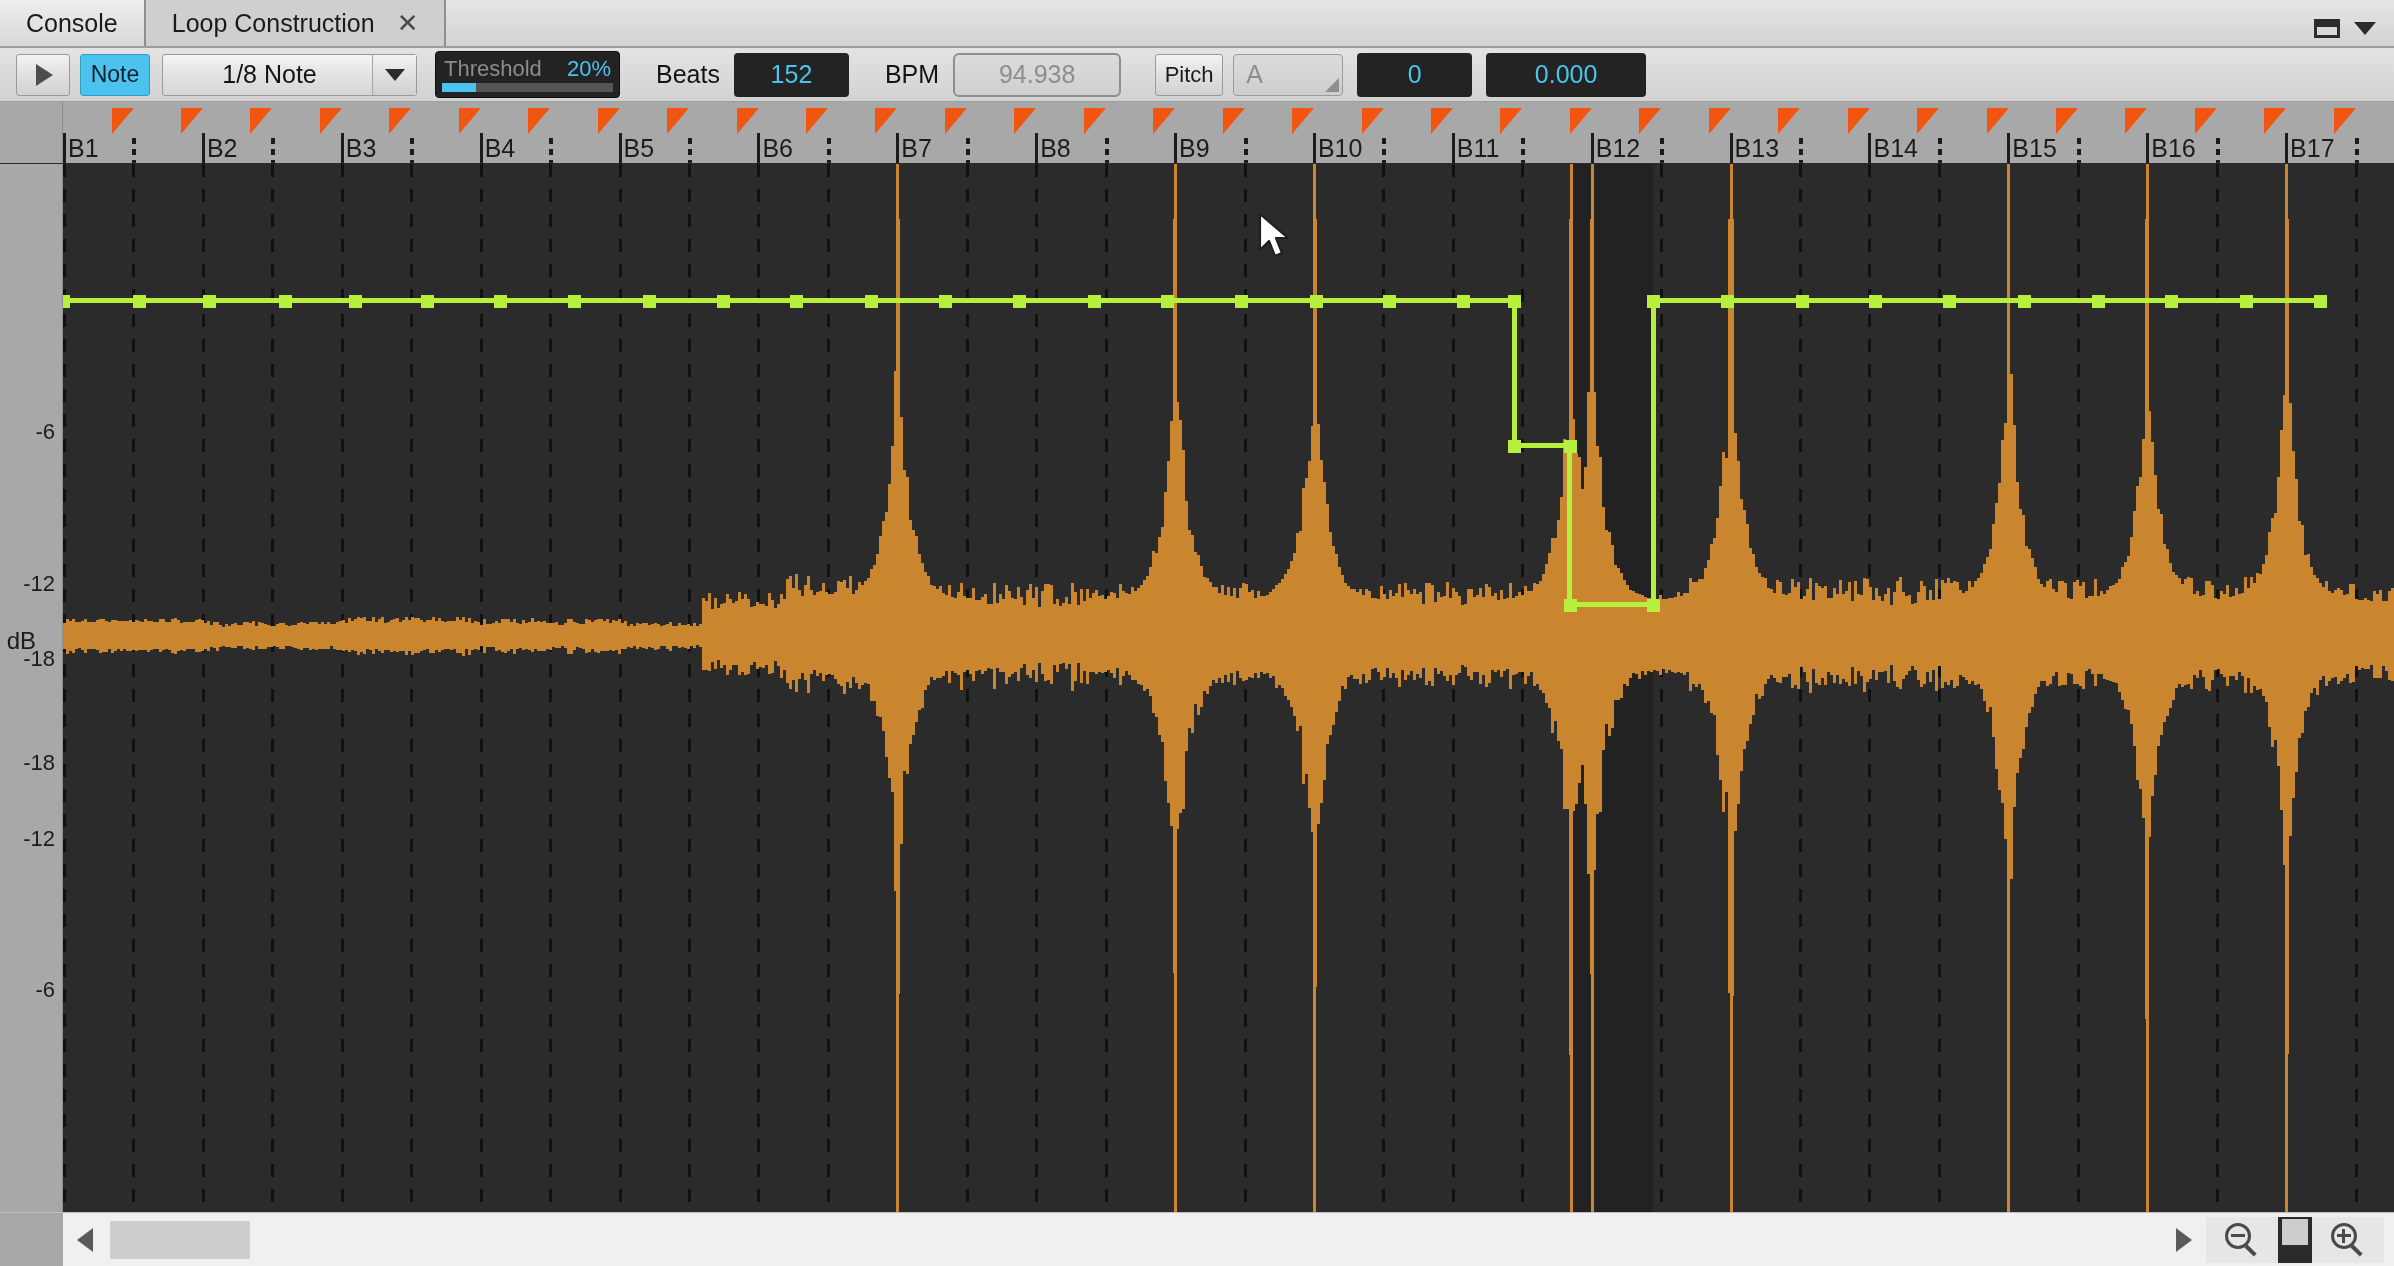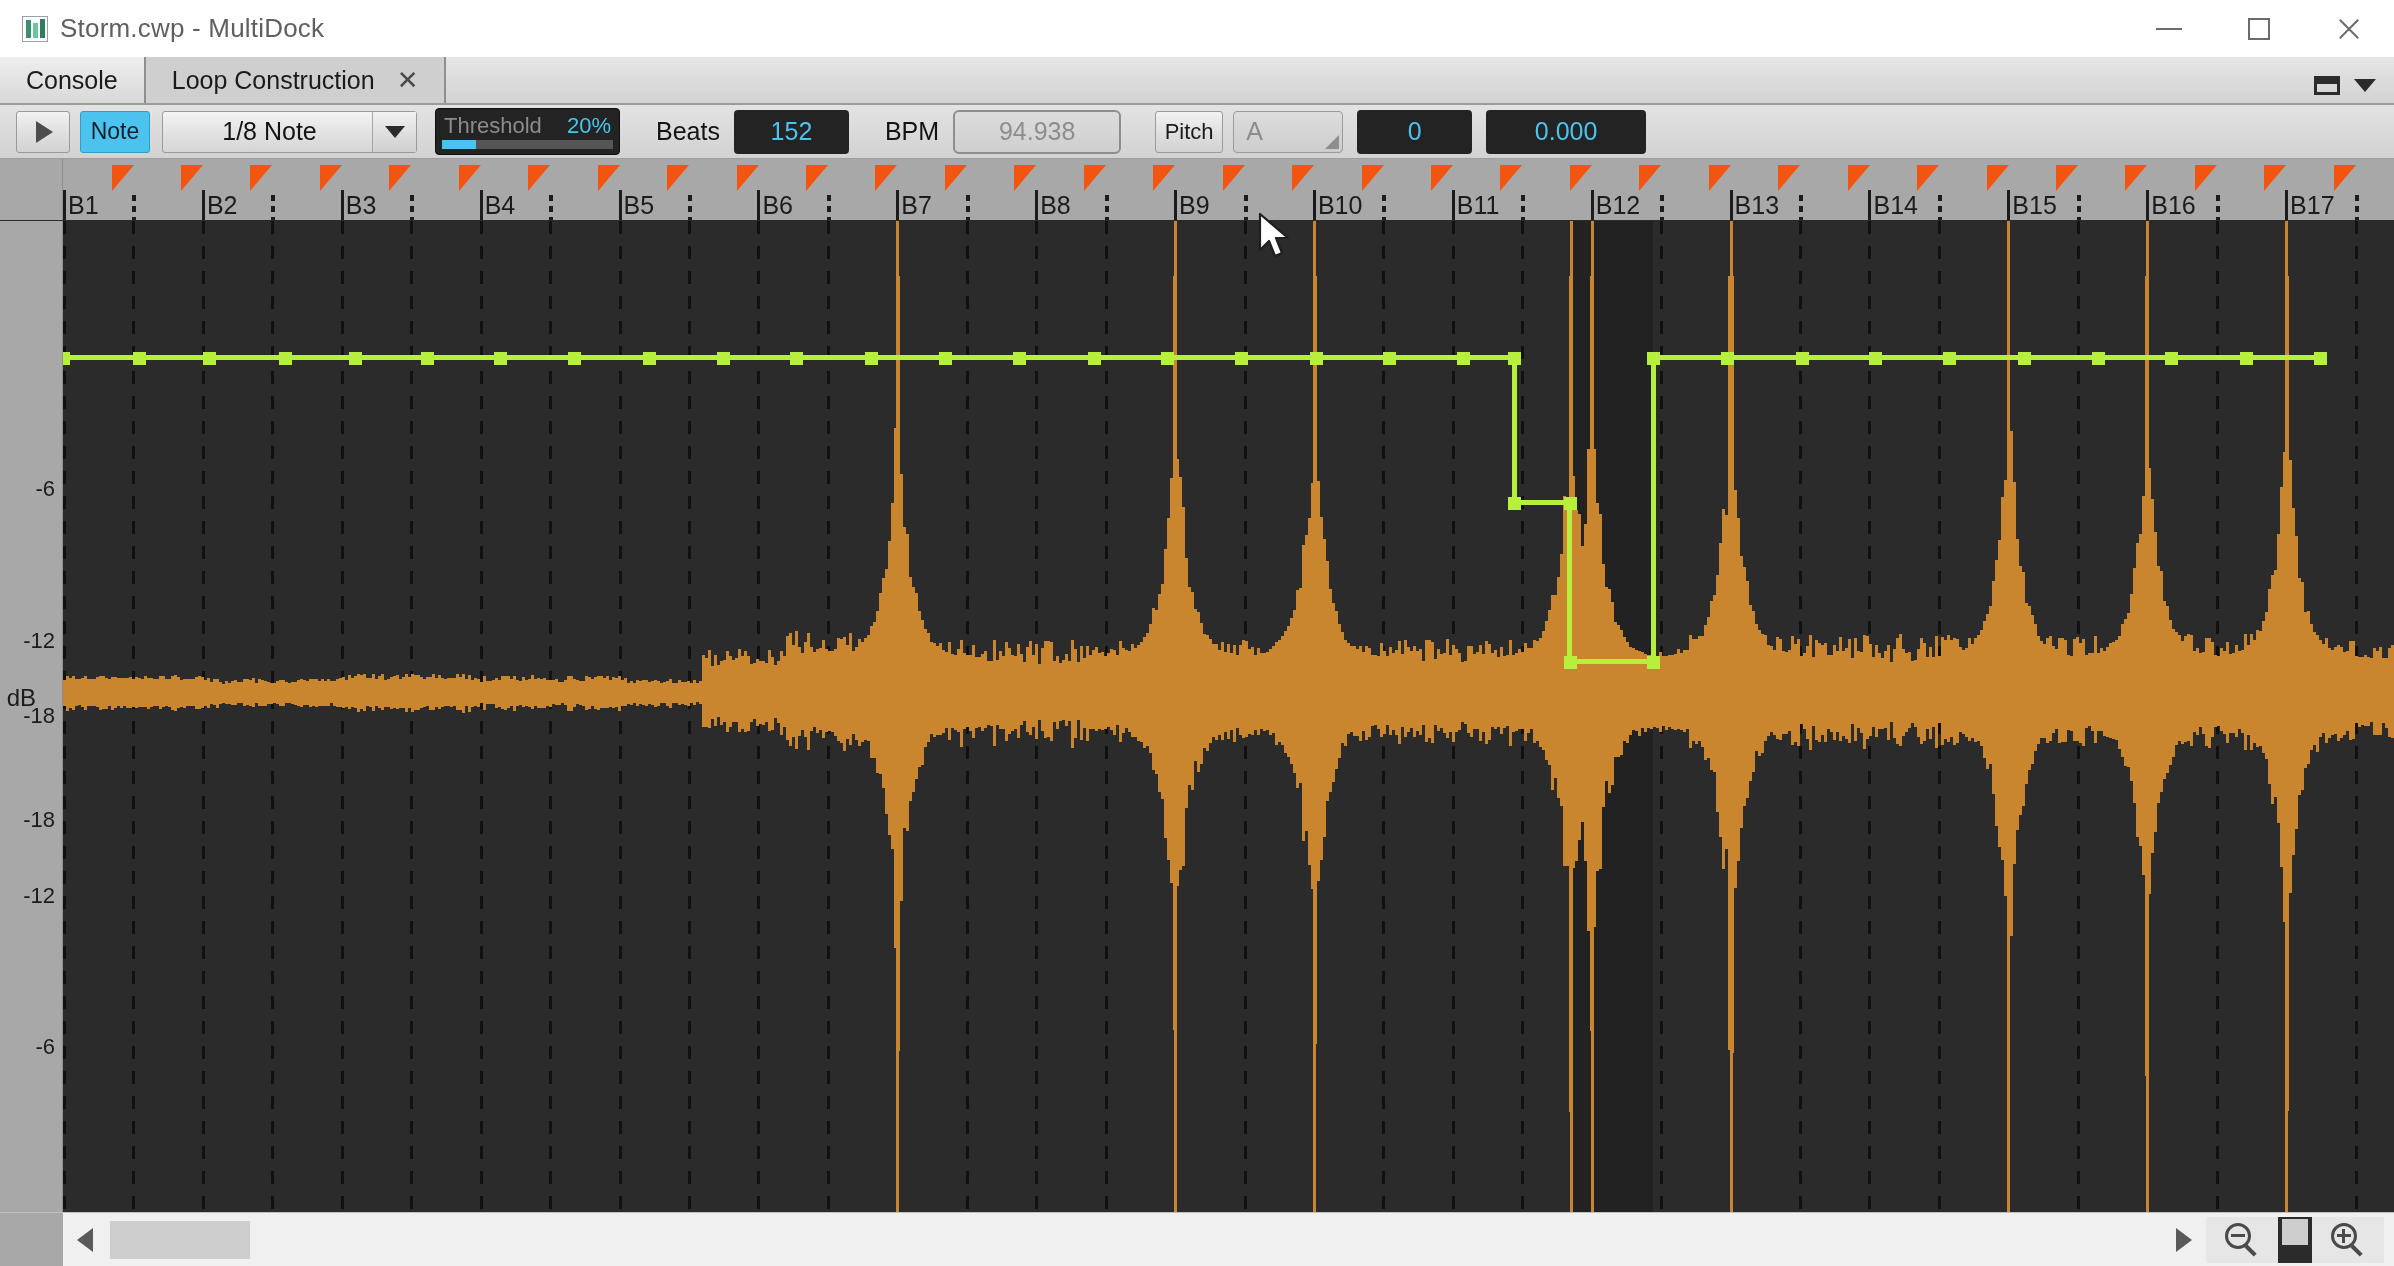--- a/index.html
+++ b/index.html
@@ -168,39 +168,20 @@
   .mag .plus { position: absolute; left: 11px; top: 6px; width: 3px; height: 14px; background: #4a4a4a; }
 
   
   .mouse-cursor { position: absolute; z-index: 60; pointer-events: none; }
 </style>
 </head>
 <body>
 
 <div id="app">
 
-  <div class="titlebar">
-    <span class="title-icon">
-      <i class="b1"></i>
-        <i class="b2"></i>
-        <i class="b3"></i>
-    </span>
-    <span class="title-text">Storm.cwp - MultiDock</span>
-    <div class="winbtns">
-      <div class="winbtn">
-          <span class="wb-min"></span>
-        </div>
-      <div class="winbtn">
-          <span class="wb-max"></span>
-        </div>
-      <div class="winbtn">
-          <span class="wb-close"></span>
-        </div>
-    </div>
-  </div>
 
   <div class="tabbar">
     <div class="tab inactive">
       <span>Console</span>
     </div>
     <div class="tab active">
       <span>Loop Construction</span>
       <span class="tab-close">✕</span>
     </div>
     <div class="tabbar-right">

